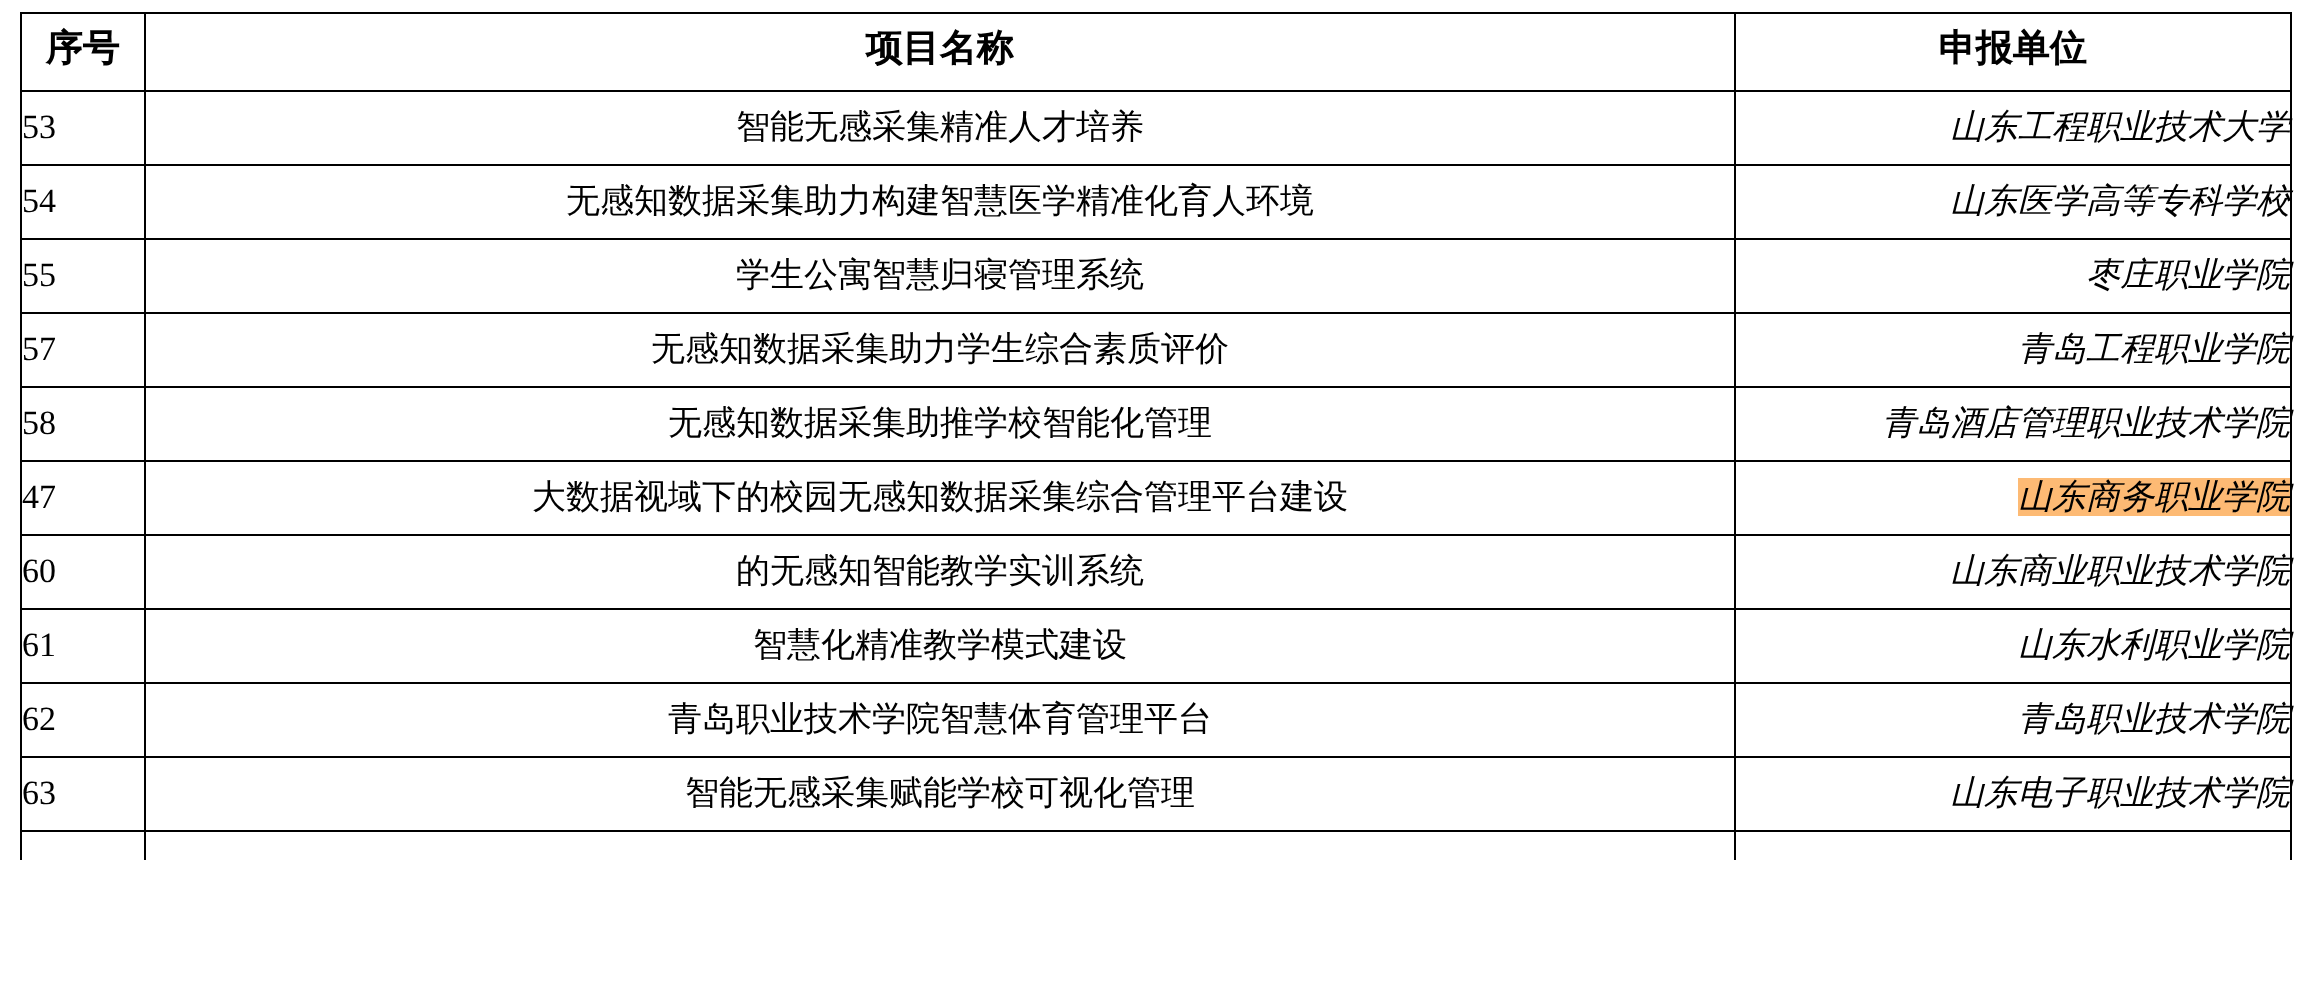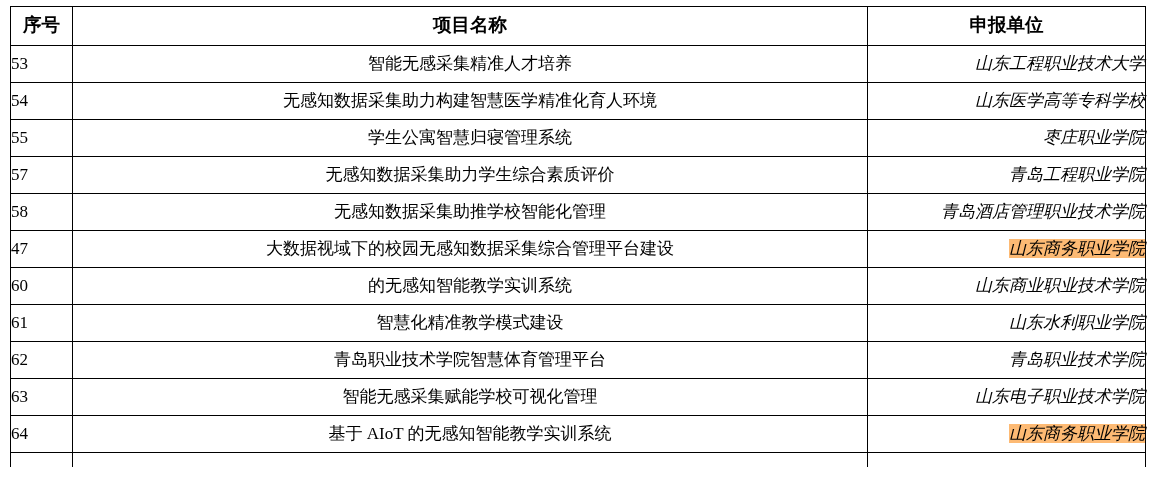--- a/index.html
+++ b/index.html
@@ -130,25 +130,20 @@
         <tr>
           <td class="cell-seq">62</td>
           <td class="cell-name">青岛职业技术学院智慧体育管理平台</td>
           <td class="cell-unit"><span class="inner-text">青岛职业技术学院</span></td>
         </tr>
         <tr>
           <td class="cell-seq">63</td>
           <td class="cell-name">智能无感采集赋能学校可视化管理</td>
           <td class="cell-unit"><span class="inner-text">山东电子职业技术学院</span></td>
         </tr>
-        <tr>
-          <td class="cell-seq">64</td>
-          <td class="cell-name">基于 AIoT 的无感知智能教学实训系统</td>
-          <td class="cell-unit"><span class="inner-text hl">山东商务职业学院</span></td>
-        </tr>
         <tr class="last-partial">
           <td></td>
           <td></td>
           <td></td>
         </tr>
       </tbody>
   </table>
 </div>
 
 </body></html>

